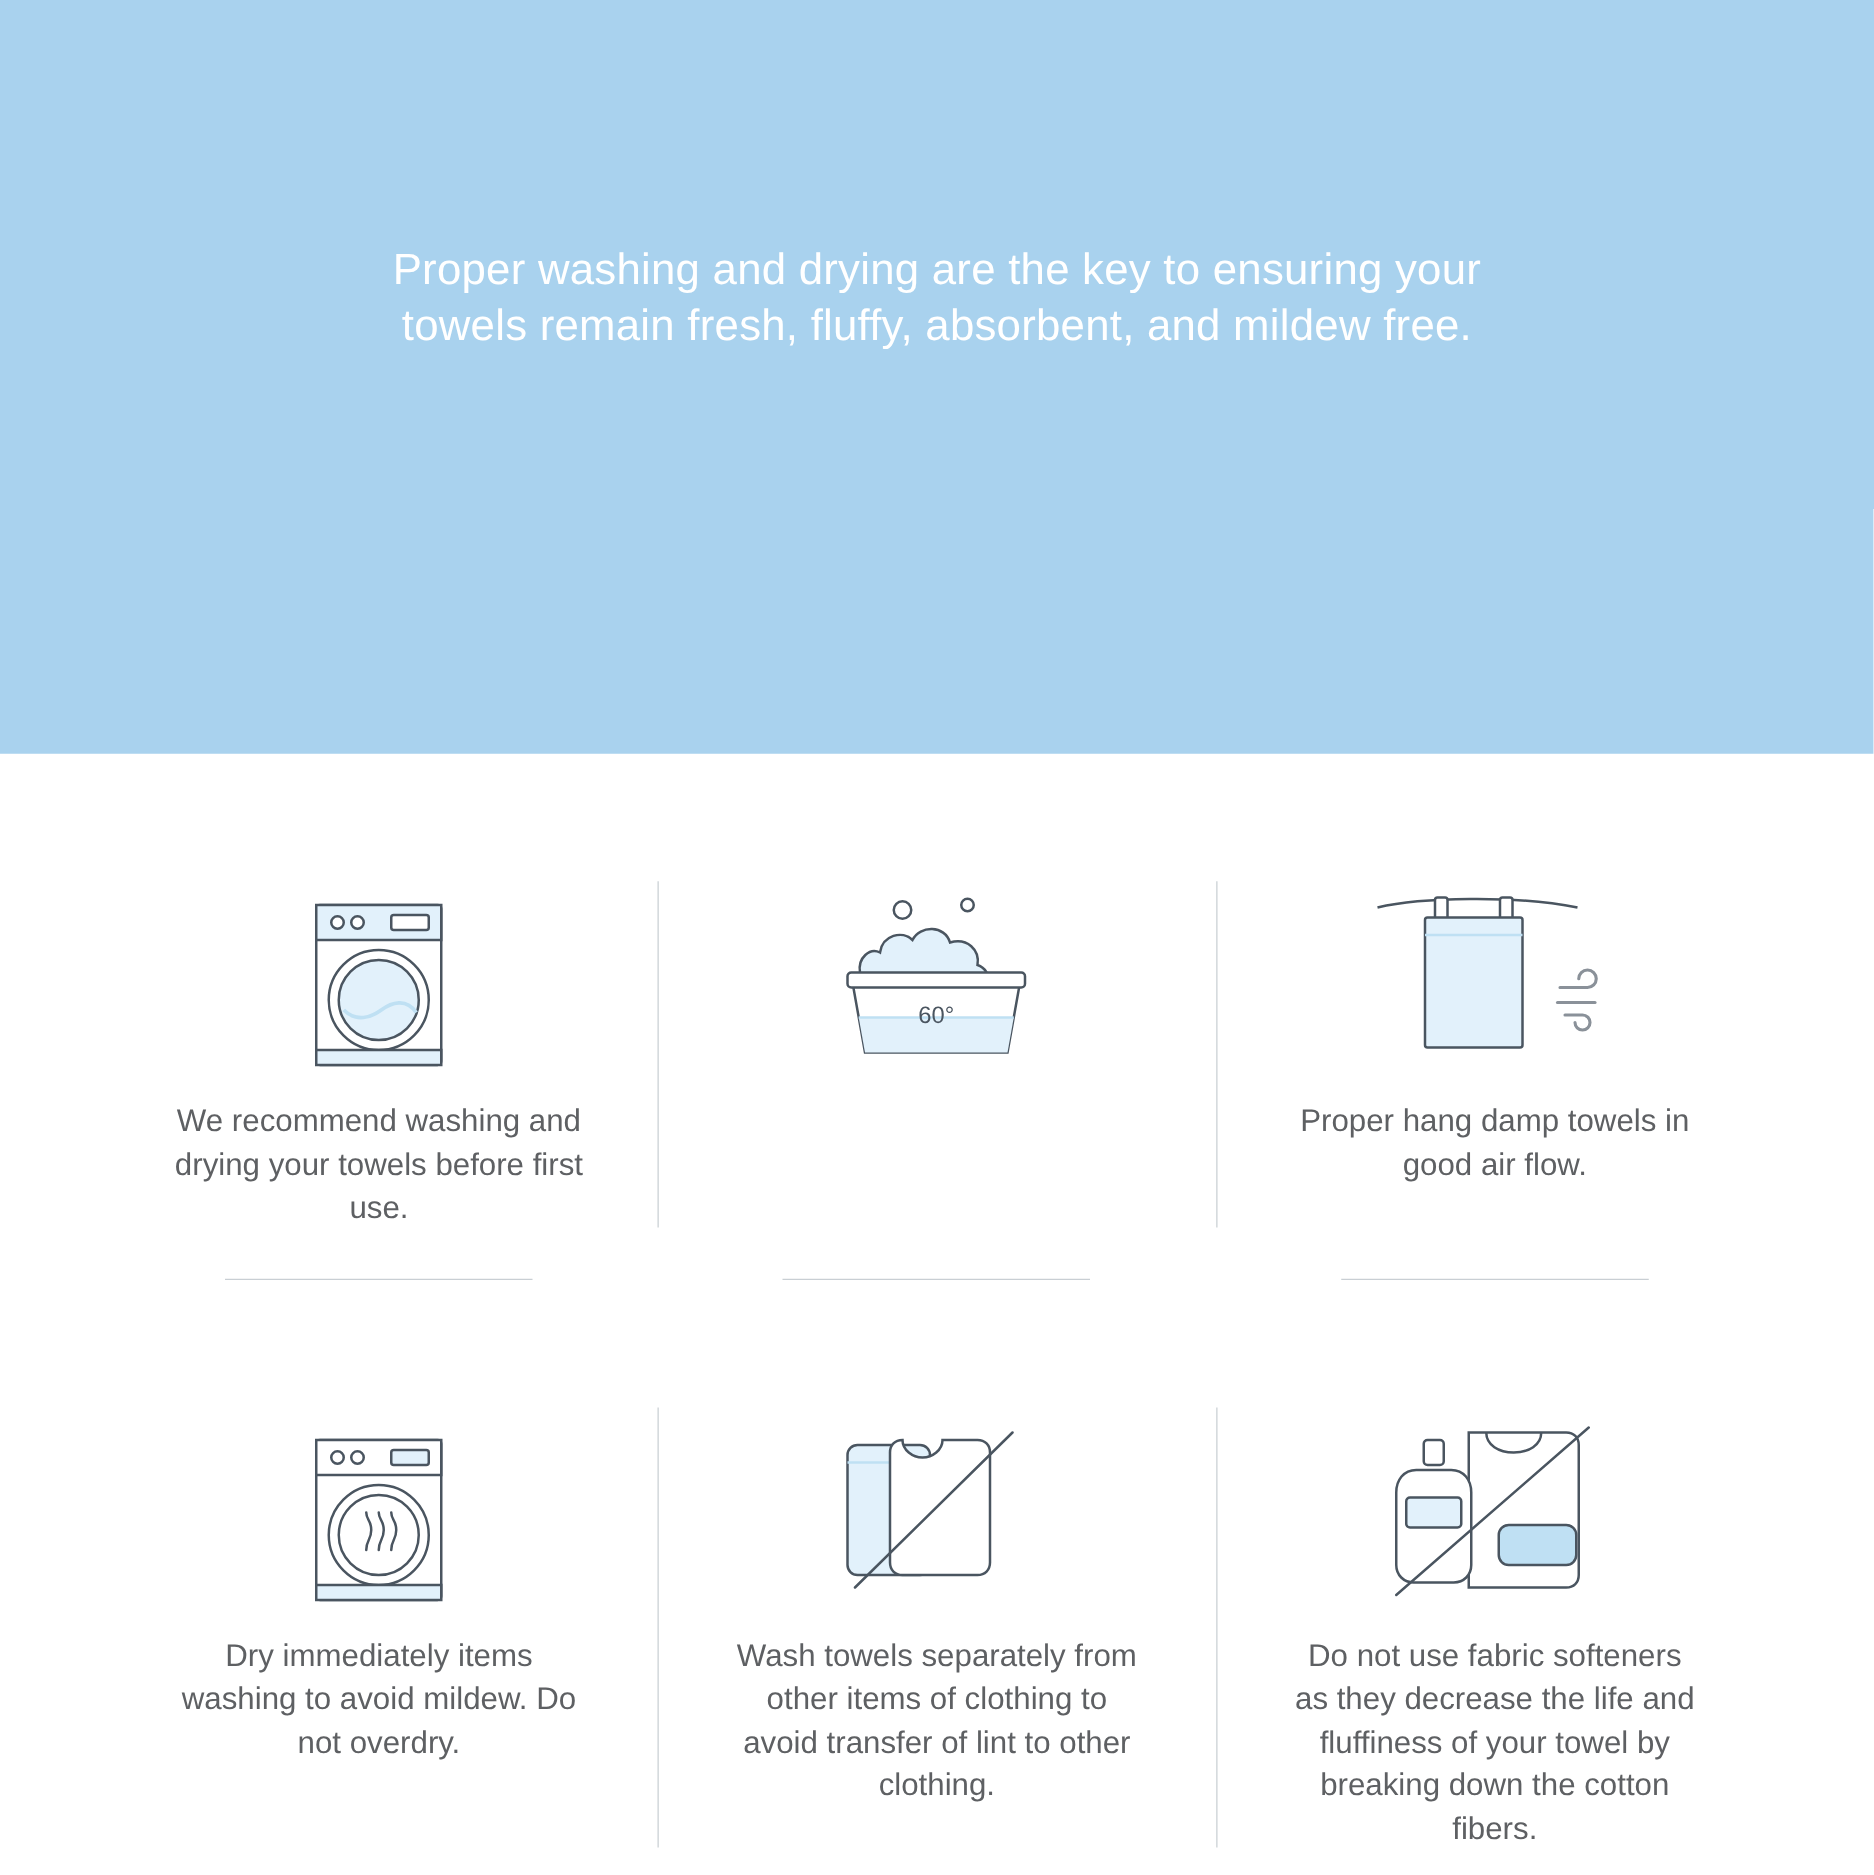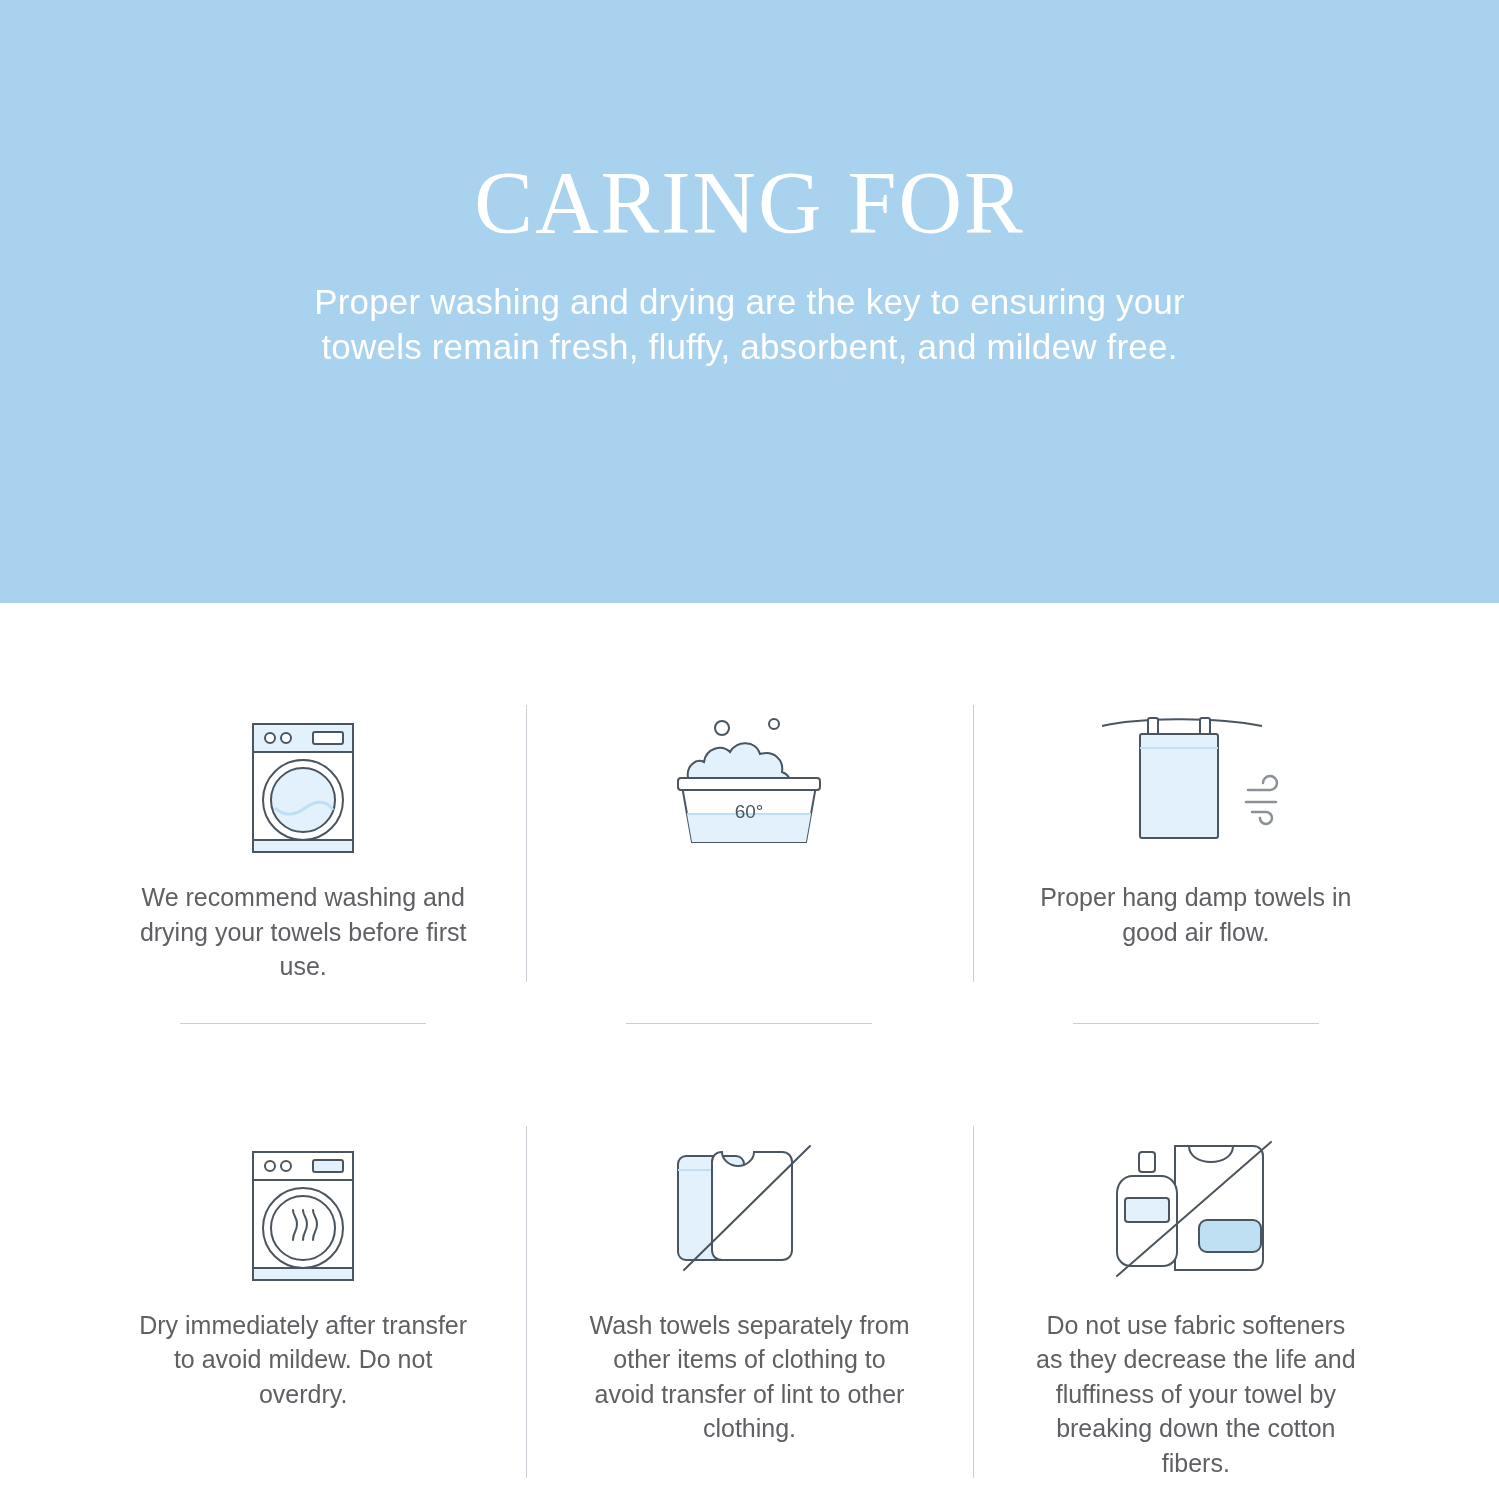--- a/index.html
+++ b/index.html
@@ -105,21 +105,20 @@
   }
   .row2 .cell { padding-top: 52px; }
 </style>
 </head>
 <body>
 
 <div class="page">
 
   <div class="hero">
     <h1 class="hero-title">
-      <span class="l1">CARING FOR</span>
     </h1>
     <p class="hero-sub">Proper washing and drying are the key to ensuring your towels remain fresh, fluffy, absorbent, and mildew free.</p>
   </div>
 
   <div class="grid">
 
     <div class="cell hsep-bottom">
       <div class="icon-wrap">
         <svg width="132" height="150" viewBox="0 0 132 150" fill="none" xmlns="http://www.w3.org/2000/svg">
           <rect x="16" y="16" width="100" height="128" rx="3" fill="#ffffff" stroke="#4a5560" stroke-width="2"></rect>
@@ -179,21 +178,21 @@
           <circle cx="49" cy="30" r="5" fill="#ffffff" stroke="#4a5560" stroke-width="2"></circle>
           <rect x="76" y="24" width="30" height="12" rx="2" fill="#e2f1fb" stroke="#4a5560" stroke-width="2"></rect>
           <circle cx="66" cy="92" r="40" fill="#ffffff" stroke="#4a5560" stroke-width="2"></circle>
           <circle cx="66" cy="92" r="32" fill="#ffffff" stroke="#4a5560" stroke-width="2"></circle>
           <path d="M56 104c0-8 4-8 4-16s-4-8-4-14" stroke="#4a5560" stroke-width="2" fill="none" stroke-linecap="round"></path>
           <path d="M66 104c0-8 4-8 4-16s-4-8-4-14" stroke="#4a5560" stroke-width="2" fill="none" stroke-linecap="round"></path>
           <path d="M76 104c0-8 4-8 4-16s-4-8-4-14" stroke="#4a5560" stroke-width="2" fill="none" stroke-linecap="round"></path>
           <rect x="16" y="132" width="100" height="12" fill="#e2f1fb" stroke="#4a5560" stroke-width="2"></rect>
         </svg>
       </div>
-      <p class="caption">Dry immediately after transfer to avoid mildew. Do not overdry.</p>
+      <p class="caption">Dry immediately items washing to avoid mildew. Do not overdry.</p>
     </div>
 
     <div class="cell vsep-left">
       <div class="icon-wrap">
         <svg width="170" height="150" viewBox="0 0 170 150" fill="none" xmlns="http://www.w3.org/2000/svg">
           <rect x="14" y="20" width="66" height="104" rx="8" fill="#e2f1fb" stroke="#4a5560" stroke-width="2"></rect>
           <path d="M14 34h66" stroke="#bfe0f3" stroke-width="2"></path>
           <path d="M58 16c0 8 8 14 16 14s16-6 16-14h28c6 0 10 4 10 10v88c0 6-4 10-10 10H58c-6 0-10-4-10-10V26c0-6 4-10 10-10z" fill="#ffffff" stroke="#4a5560" stroke-width="2"></path>
           <path d="M20 134L146 10" stroke="#4a5560" stroke-width="2" stroke-linecap="round"></path>
         </svg>

